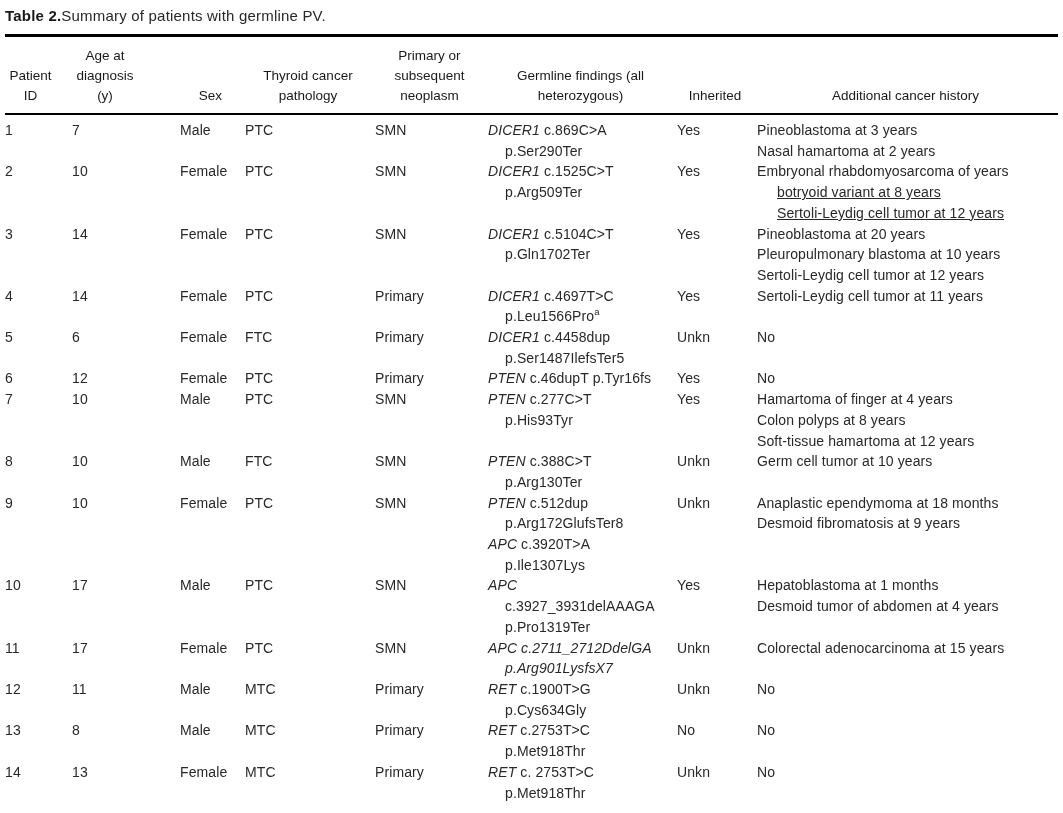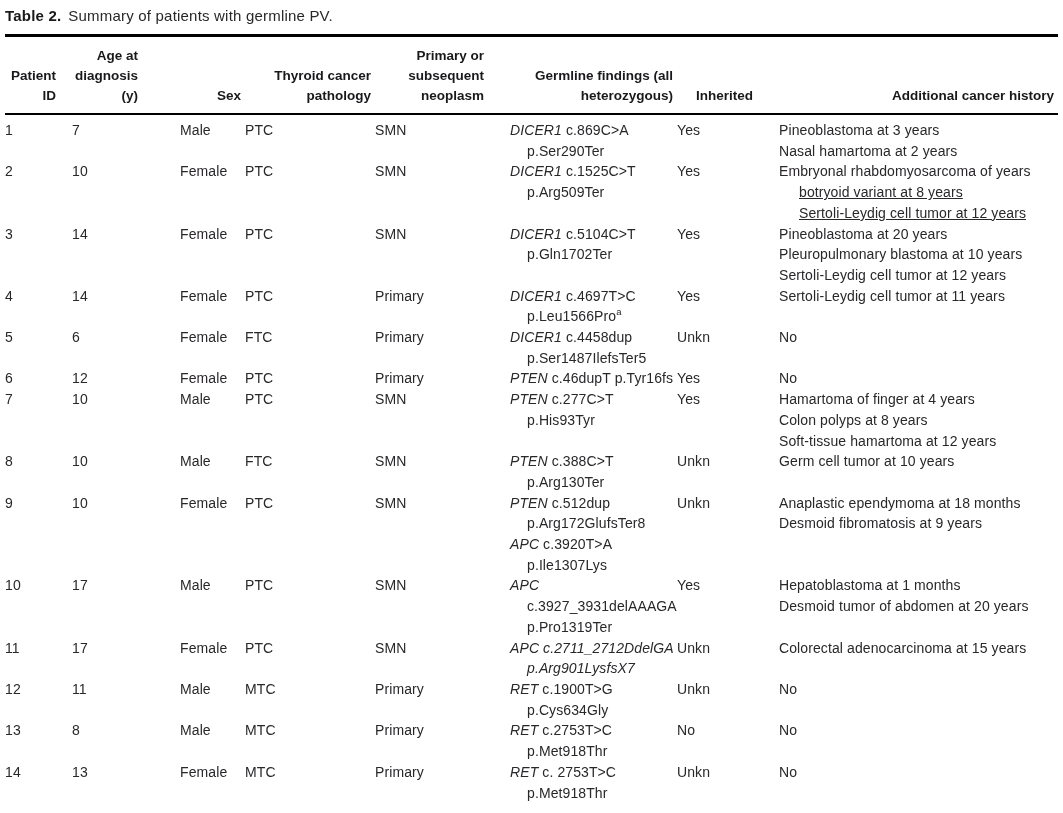--- a/index.html
+++ b/index.html
@@ -17,57 +17,56 @@
     margin: 0 5px;
   }
   .title {
     font-size: 15px;
     padding: 7px 0 10px 0;
     letter-spacing: 0.2px;
   }
   .title .tlabel {
     font-weight: bold;
     color: #1a181b;
-    margin-right: 7px;
   }
   table {
     border-collapse: collapse;
     table-layout: fixed;
     width: 1053px;
     border-top: 3px solid #000;
   }
   col.c1 { width: 67px; }
   col.c2 { width: 108px; }
   col.c3 { width: 65px; }
   col.c4 { width: 130px; }
   col.c5 { width: 113px; }
   col.c6 { width: 189px; }
   col.c7 { width: 80px; }
   col.c8 { width: 301px; }
   th {
-    text-align: right;
+    text-align: center;
     vertical-align: bottom;
     font-size: 13.5px;
-    font-weight: bold;
+    font-weight: normal;
     color: #1a181b;
     line-height: 20px;
     padding: 9px 4px 7px 0;
     border-bottom: 2.5px solid #000;
   }
   th.c1 { padding-right: 16px; }
   th.c2 { padding-right: 42px; }
   td {
     vertical-align: top;
     font-size: 14px;
     line-height: 20.7px;
     padding: 0 4px 0 0;
     letter-spacing: 0.1px;
   }
   tbody tr:first-child td { padding-top: 5px; }
-  .line { white-space: nowrap; margin-left: 22px; }
+  .line { white-space: nowrap; }
   .ind  { padding-left: 17px; }
   .ind2 { padding-left: 20px; text-decoration: underline; }
   .gene { font-style: italic; }
   sup {
     font-size: 9.5px;
     line-height: 0;
     vertical-align: super;
   }
 </style>
 </head>
@@ -252,21 +251,21 @@
           <td>PTC</td>
           <td>SMN</td>
           <td>
             <div class="line"><span class="gene">APC</span></div>
             <div class="line ind"><span>c.3927_3931delAAAGA</span></div>
             <div class="line ind"><span>p.Pro1319Ter</span></div>
           </td>
           <td>Yes</td>
           <td>
             <div class="line">Hepatoblastoma at 1 months</div>
-            <div class="line">Desmoid tumor of abdomen at 20 years</div>
+            <div class="line">Desmoid tumor of abdomen at 4 years</div>
           </td>
         </tr>
         <tr>
           <td>11</td>
           <td>17</td>
           <td>Female</td>
           <td>PTC</td>
           <td>SMN</td>
           <td>
             <div class="line"><span class="gene">APC c.2711_2712DdelGA</span></div>

